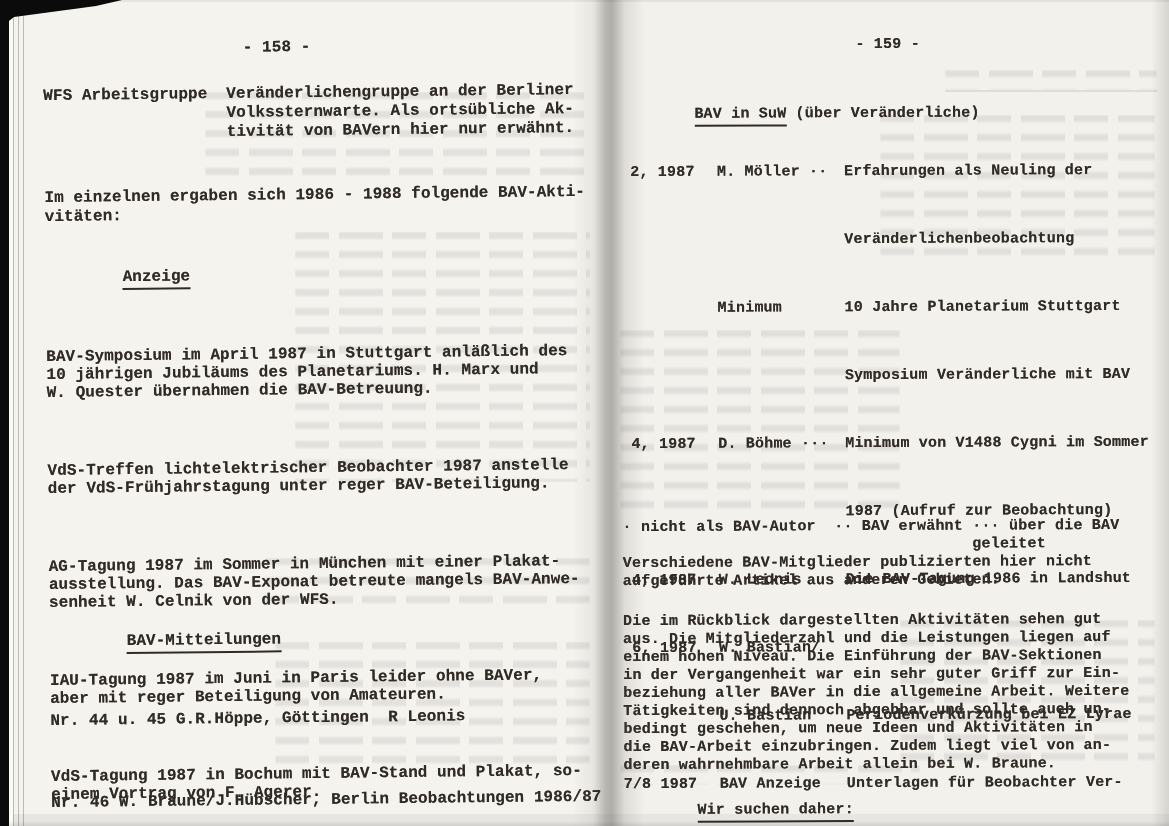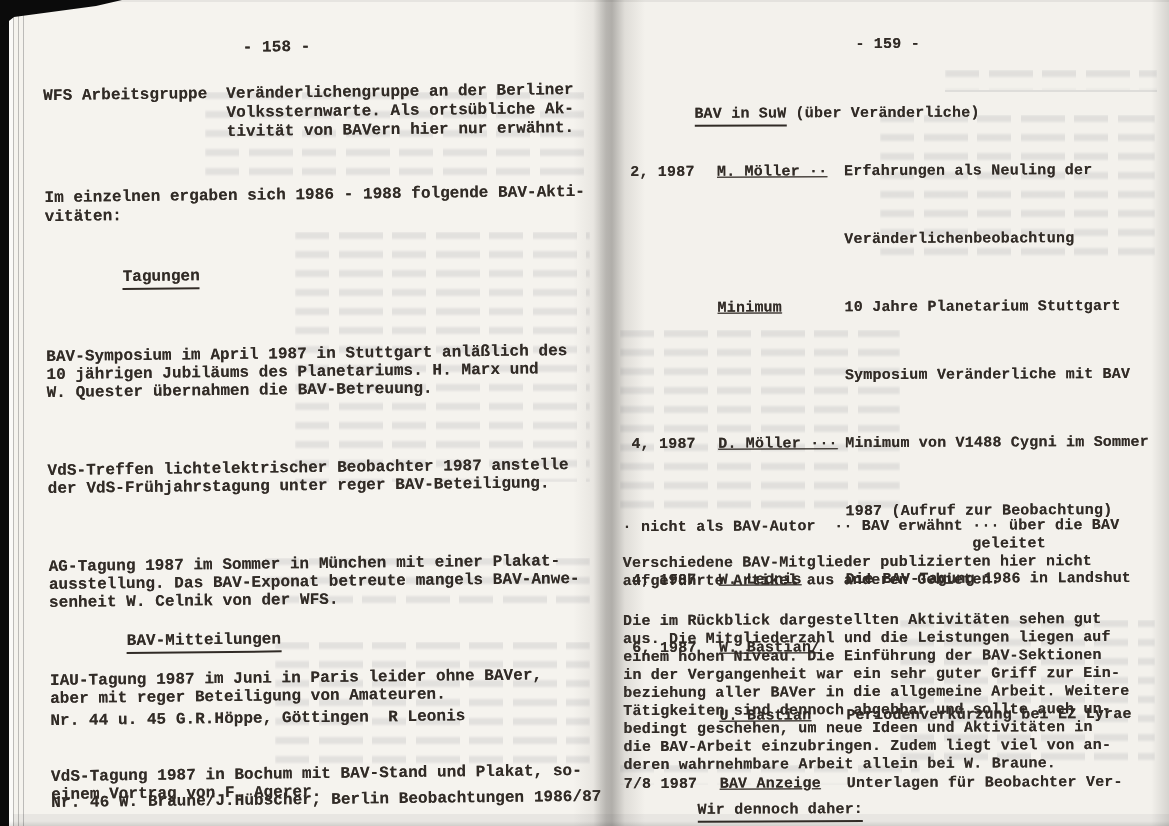--- a/index.html
+++ b/index.html
@@ -38,21 +38,21 @@
 
   
   #pageR{font-size:15px;letter-spacing:0.2px;}
   .r-pagenum{left:245px;top:36px;margin-left:12px;}
   .r-h-suw{left:22px;top:88px;}
   .r-table{left:22px;top:112px;line-height:17px;}
   .r-table .suw-row{white-space:pre;height:17px;}
   .r-table .col{display:inline-block;vertical-align:top;white-space:pre;
        text-shadow:0 0 .6px rgba(49,43,38,.65);}
   .r-table .col-issue{width:96px;}
-  .r-table .col-author{width:127px;text-decoration:underline;}
+  .r-table .col-author{width:127px;}
   .r-footnote{left:22px;top:518px;line-height:18px;}
   .r-note{left:22px;top:554px;line-height:18px;}
   .r-closing{left:22px;top:612px;line-height:18px;}
   .r-h-wir{left:22px;top:784px;}
 
   
   .artifact{position:absolute;pointer-events:none;}
   #gutter{left:573px;top:0;bottom:0;width:72px;z-index:5;
     background:linear-gradient(90deg,rgba(80,75,70,0) 0%,rgba(80,75,70,.08) 28%,
       rgba(58,55,52,.32) 46%,rgba(58,55,52,.36) 54%,rgba(80,75,70,.12) 72%,rgba(80,75,70,0) 100%);}
@@ -95,21 +95,21 @@
         <span class="wfs-label">WFS Arbeitsgruppe</span>
         <span class="pre">Veränderlichengruppe an der Berliner
 Volkssternwarte. Als ortsübliche Ak-
 tivität von BAVern hier nur erwähnt.</span>
       </div>
 
       <div class="blk l-intro">Im einzelnen ergaben sich 1986 - 1988 folgende BAV-Akti-
 vitäten:</div>
 
       <div class="blk l-h-tagungen">
-        <span class="ul">Tagungen</span>
+        <span class="ul">Anzeige</span>
       </div>
 
       <div class="blk l-paras">
         
           <div class="para">BAV-Symposium im April 1987 in Stuttgart anläßlich des
 10 jährigen Jubiläums des Planetariums. H. Marx und
 W. Quester übernahmen die BAV-Betreuung.</div>
         
           <div class="para">VdS-Treffen lichtelektrischer Beobachter 1987 anstelle
 der VdS-Frühjahrstagung unter reger BAV-Beteiligung.</div>
@@ -165,21 +165,21 @@
       <div class="blk r-table">
         
           <div class="suw-row"><span class="col col-issue"> 2, 1987</span><span class="col col-author">M. Möller ··</span><span class="col col-title">Erfahrungen als Neuling der</span></div>
         
           <div class="suw-row"><span class="col col-issue"></span><span class="col col-author"></span><span class="col col-title">Veränderlichenbeobachtung</span></div>
         
           <div class="suw-row"><span class="col col-issue"></span><span class="col col-author">Minimum</span><span class="col col-title">10 Jahre Planetarium Stuttgart</span></div>
         
           <div class="suw-row"><span class="col col-issue"></span><span class="col col-author"></span><span class="col col-title">Symposium Veränderliche mit BAV</span></div>
         
-          <div class="suw-row"><span class="col col-issue"> 4, 1987</span><span class="col col-author">D. Möller ···</span><span class="col col-title">Minimum von V1488 Cygni im Sommer</span></div>
+          <div class="suw-row"><span class="col col-issue"> 4, 1987</span><span class="col col-author">D. Böhme ···</span><span class="col col-title">Minimum von V1488 Cygni im Sommer</span></div>
         
           <div class="suw-row"><span class="col col-issue"></span><span class="col col-author"></span><span class="col col-title">1987 (Aufruf zur Beobachtung)</span></div>
         
           <div class="suw-row"><span class="col col-issue"> 4, 1987</span><span class="col col-author">W. Leonis</span><span class="col col-title">Die BAV-Tagung 1986 in Landshut</span></div>
         
           <div class="suw-row"><span class="col col-issue"> 6, 1987</span><span class="col col-author">W. Bastian/</span><span class="col col-title"></span></div>
         
           <div class="suw-row"><span class="col col-issue"></span><span class="col col-author">U. Bastian</span><span class="col col-title">Periodenverkürzung bei EZ Lyrae</span></div>
         
           <div class="suw-row"><span class="col col-issue">7/8 1987</span><span class="col col-author">BAV Anzeige</span><span class="col col-title">Unterlagen für Beobachter Ver-</span></div>
@@ -220,21 +220,21 @@
 aus. Die Mitgliederzahl und die Leistungen liegen auf
 einem hohen Niveau. Die Einführung der BAV-Sektionen
 in der Vergangenheit war ein sehr guter Griff zur Ein-
 beziehung aller BAVer in die allgemeine Arbeit. Weitere
 Tätigkeiten sind dennoch abgebbar und sollte auch un-
 bedingt geschehen, um neue Ideen und Aktivitäten in
 die BAV-Arbeit einzubringen. Zudem liegt viel von an-
 deren wahrnehmbare Arbeit allein bei W. Braune.</div>
 
       <div class="blk r-h-wir">
-        <span class="ul">Wir dennoch daher:</span>
+        <span class="ul">Wir suchen daher:</span>
       </div>
     </div>
   </div>
 
   <div id="gutter" class="artifact"></div>
   <div id="edge-black" class="artifact"></div>
   <div id="edge-white" class="artifact"></div>
   <div id="edge-lines" class="artifact"></div>
   <div id="corner-tl" class="artifact"></div>
   <div id="edge-right" class="artifact"></div>

